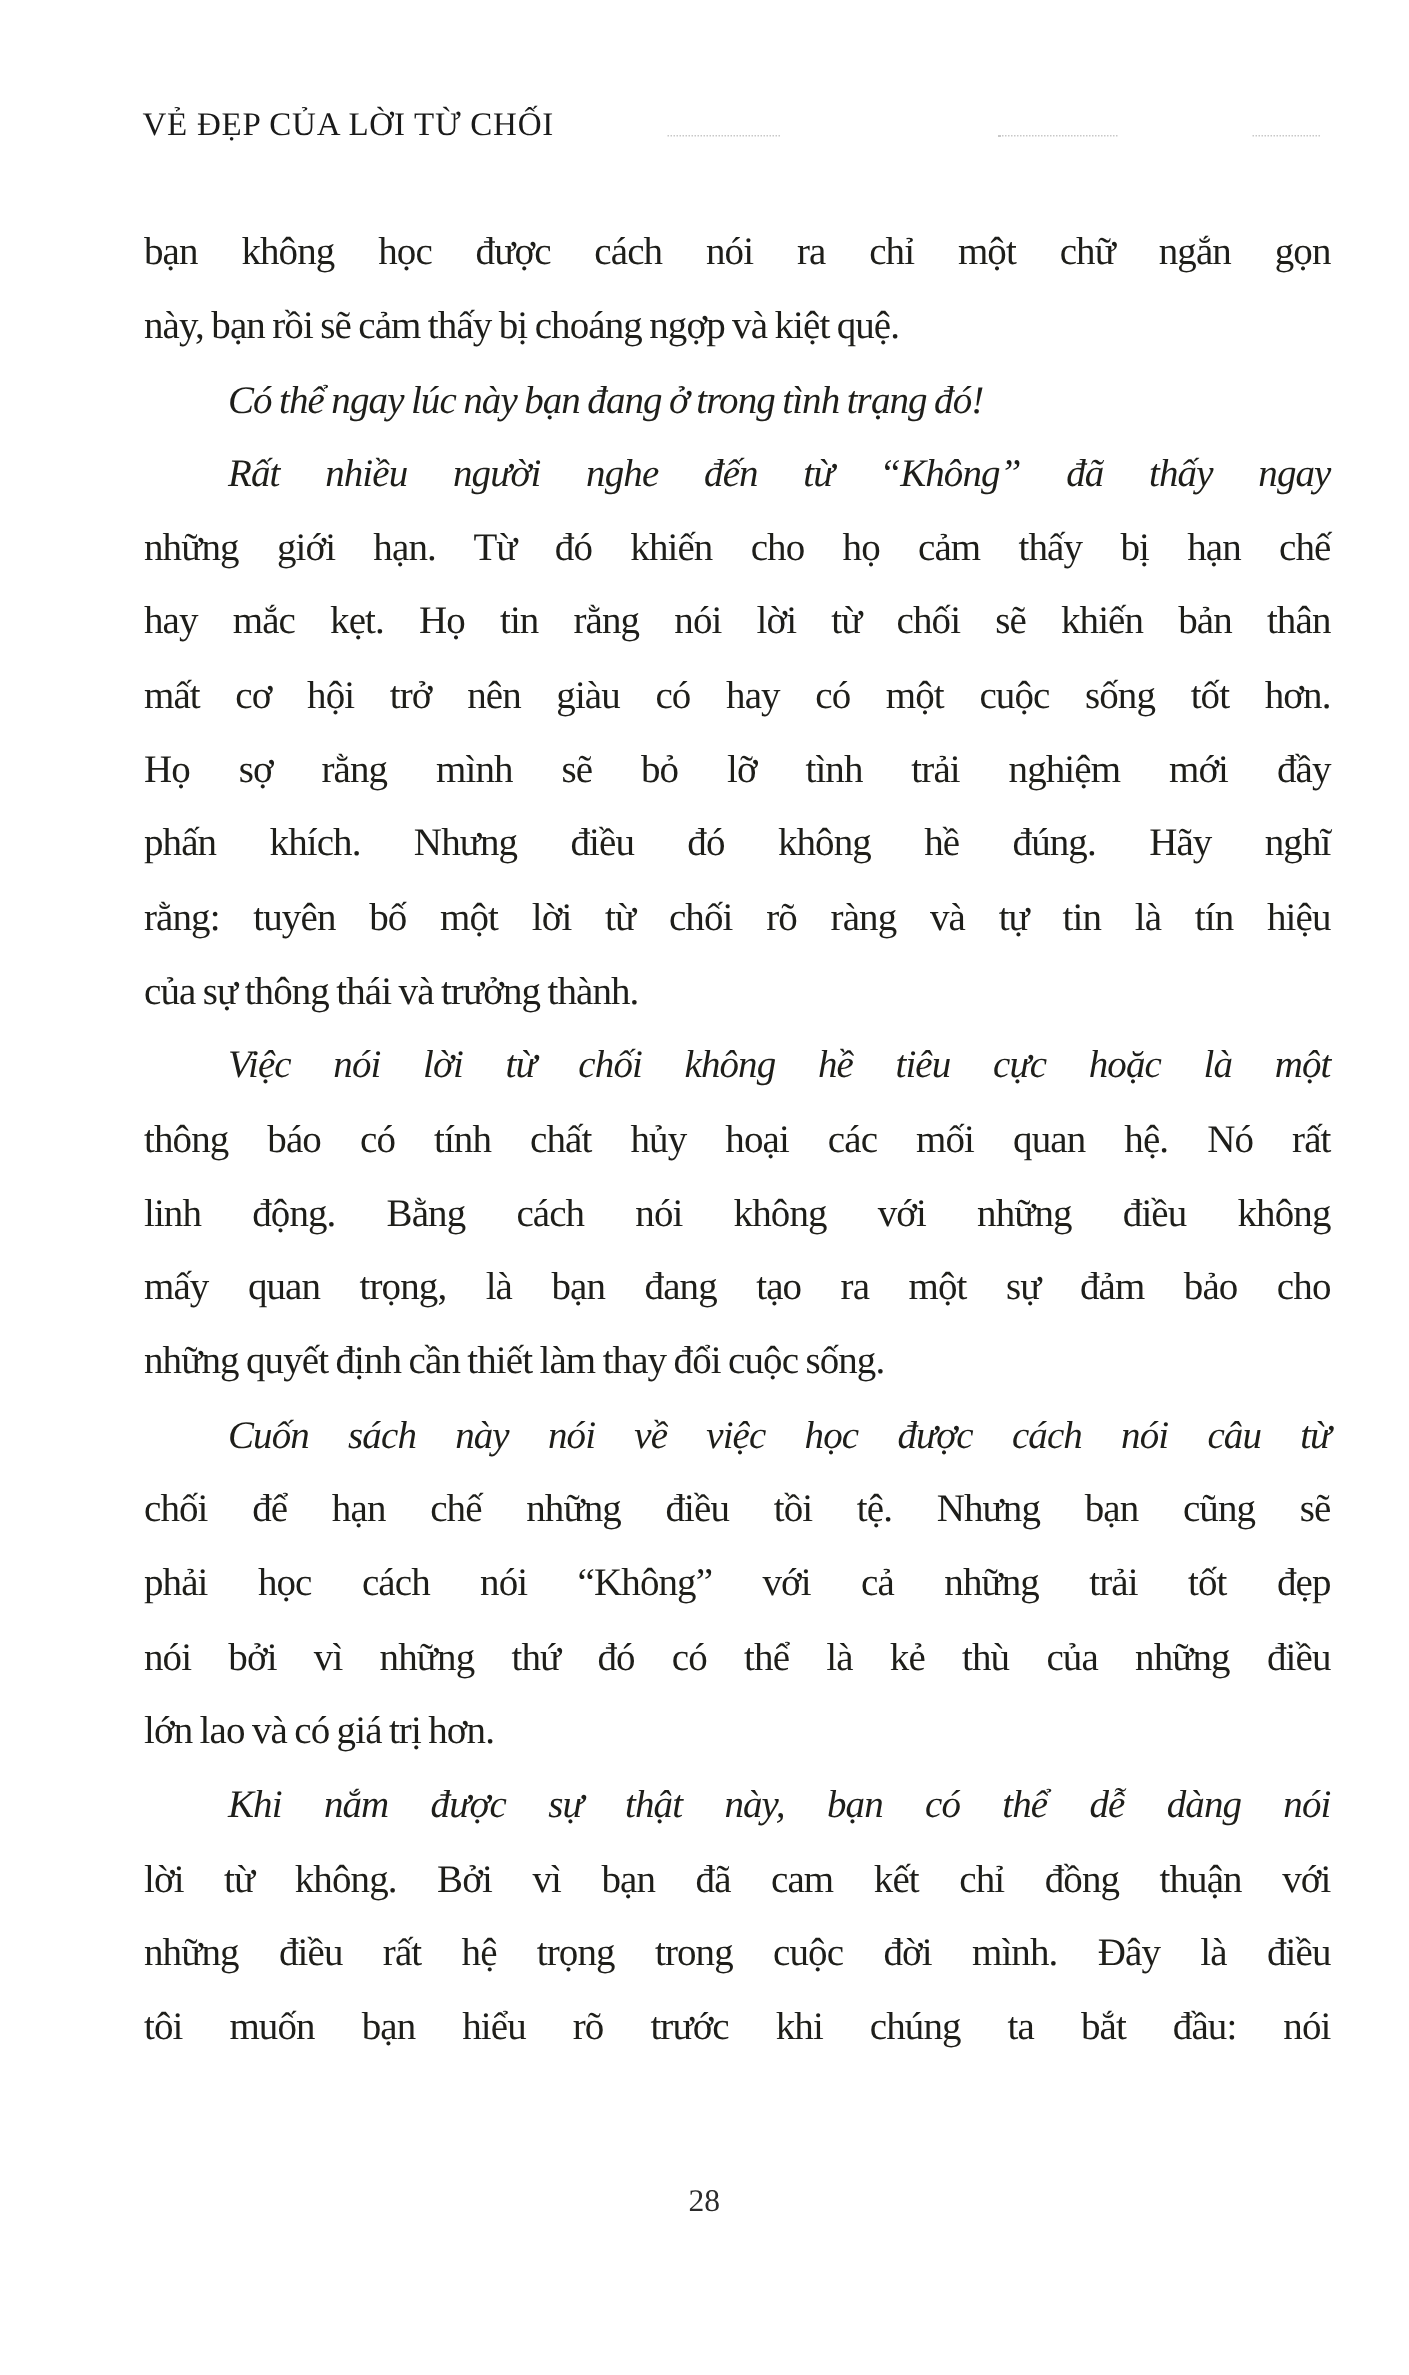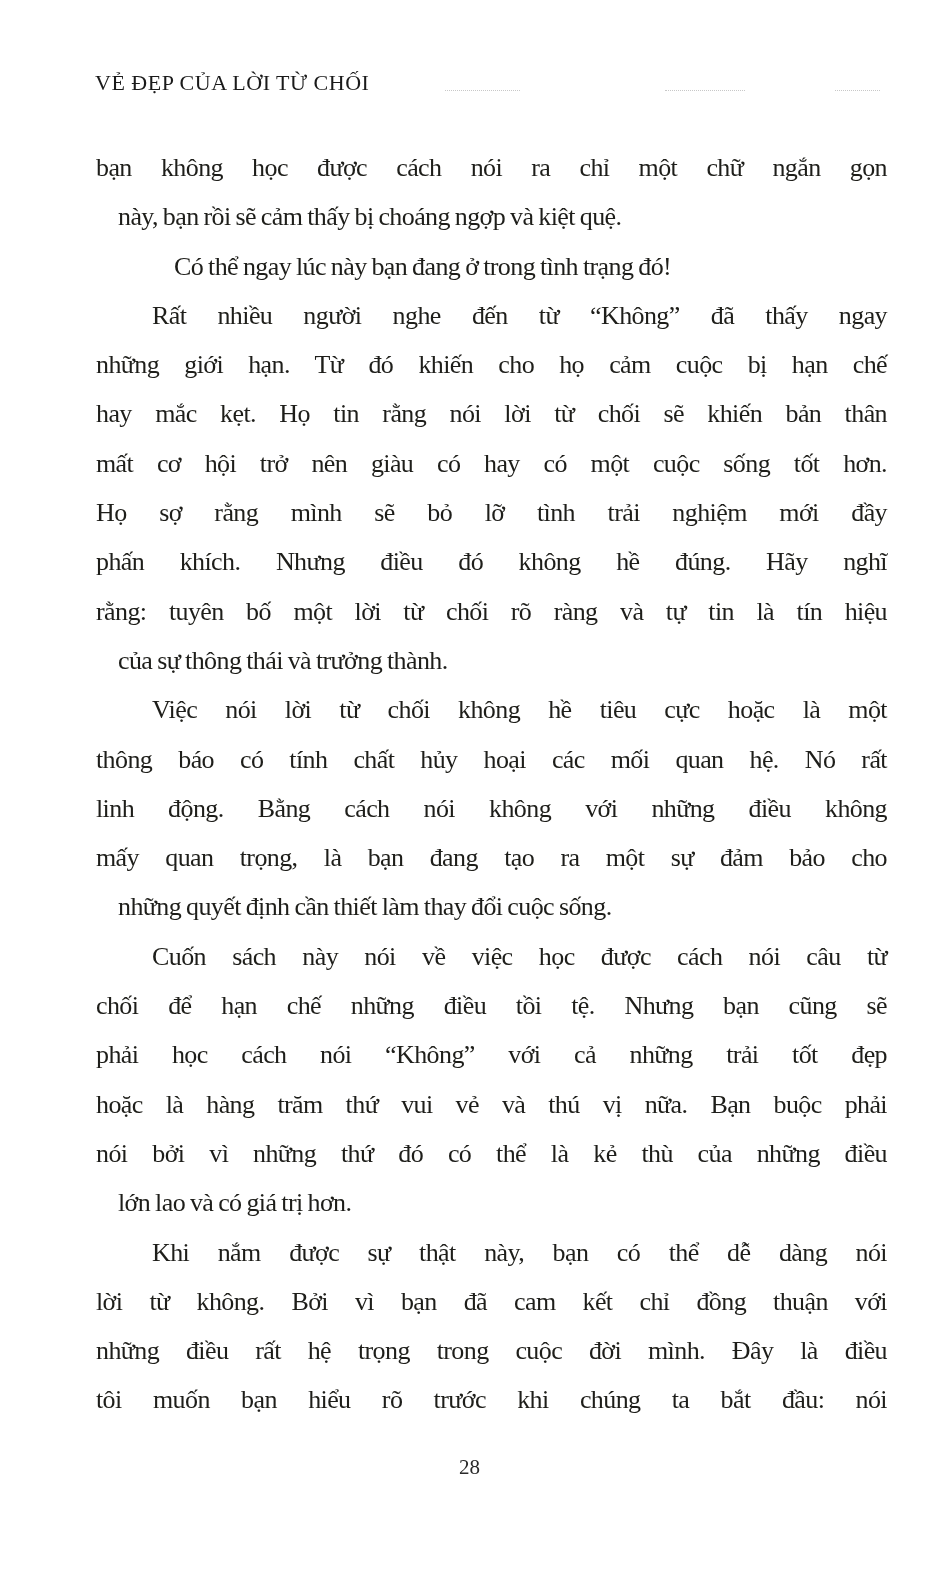--- a/index.html
+++ b/index.html
@@ -49,24 +49,24 @@
       line-height: 49.3px;
       font-size: 26px;
       white-space: nowrap;
       text-align: justify;
       text-align-last: justify;
       letter-spacing: -0.6px;
       word-spacing: -1px;
     }
     .line.indent {
       padding-left: 56px;
+      font-style: italic;
     }
     .line.last {
       text-align-last: left;
-      margin-left: 22px;
     }
     .page-number {
       position: absolute;
       left: 0;
       width: 939px;
       top: 1455px;
       text-align: center;
       font-size: 21px;
       color: #2a2a2a;
     }
@@ -79,36 +79,35 @@
   <span class="header-dots" style="left:350px;width:75px;"></span>
   <span class="header-dots" style="left:570px;width:80px;"></span>
   <span class="header-dots" style="left:740px;width:45px;"></span>
 </div>
 
 <div class="body-text" id="body-text">
     <span class="line">bạn không học được cách nói ra chỉ một chữ ngắn gọn</span>
     <span class="line last">này, bạn rồi sẽ cảm thấy bị choáng ngợp và kiệt quệ.</span>
     <span class="line indent last">Có thể ngay lúc này bạn đang ở trong tình trạng đó!</span>
     <span class="line indent">Rất nhiều người nghe đến từ “Không” đã thấy ngay</span>
-    <span class="line">những giới hạn. Từ đó khiến cho họ cảm cuộc bị hạn chế</span>
+    <span class="line">những giới hạn. Từ đó khiến cho họ cảm thấy bị hạn chế</span>
     <span class="line">hay mắc kẹt. Họ tin rằng nói lời từ chối sẽ khiến bản thân</span>
     <span class="line">mất cơ hội trở nên giàu có hay có một cuộc sống tốt hơn.</span>
     <span class="line">Họ sợ rằng mình sẽ bỏ lỡ tình trải nghiệm mới đầy</span>
     <span class="line">phấn khích. Nhưng điều đó không hề đúng. Hãy nghĩ</span>
     <span class="line">rằng: tuyên bố một lời từ chối rõ ràng và tự tin là tín hiệu</span>
     <span class="line last">của sự thông thái và trưởng thành.</span>
     <span class="line indent">Việc nói lời từ chối không hề tiêu cực hoặc là một</span>
     <span class="line">thông báo có tính chất hủy hoại các mối quan hệ. Nó rất</span>
     <span class="line">linh động. Bằng cách nói không với những điều không</span>
     <span class="line">mấy quan trọng, là bạn đang tạo ra một sự đảm bảo cho</span>
     <span class="line last">những quyết định cần thiết làm thay đổi cuộc sống.</span>
     <span class="line indent">Cuốn sách này nói về việc học được cách nói câu từ</span>
     <span class="line">chối để hạn chế những điều tồi tệ. Nhưng bạn cũng sẽ</span>
     <span class="line">phải học cách nói “Không” với cả những trải tốt đẹp</span>
-    <span class="line">hoặc là hàng trăm thứ vui vẻ và thú vị nữa. Bạn buộc phải</span>
     <span class="line">nói bởi vì những thứ đó có thể là kẻ thù của những điều</span>
     <span class="line last">lớn lao và có giá trị hơn.</span>
     <span class="line indent">Khi nắm được sự thật này, bạn có thể dễ dàng nói</span>
     <span class="line">lời từ không. Bởi vì bạn đã cam kết chỉ đồng thuận với</span>
     <span class="line">những điều rất hệ trọng trong cuộc đời mình. Đây là điều</span>
     <span class="line">tôi muốn bạn hiểu rõ trước khi chúng ta bắt đầu: nói</span>
   </div>
 
 <div class="page-number">28</div>
 

